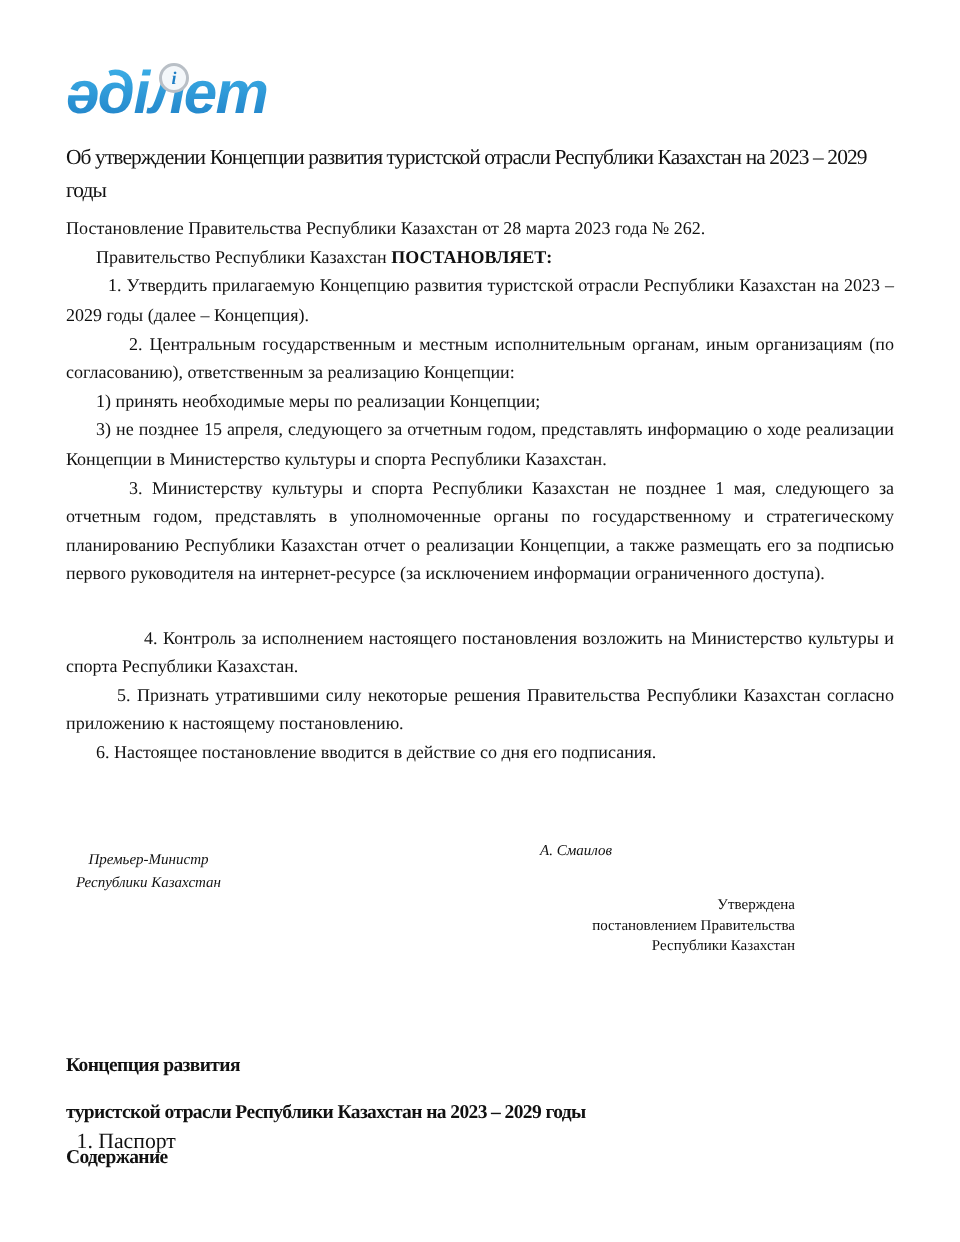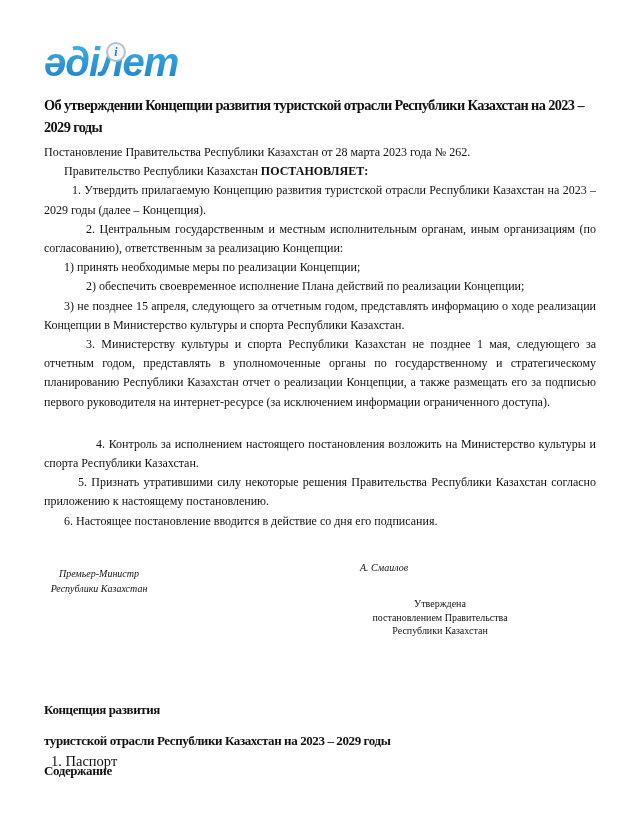--- a/index.html
+++ b/index.html
@@ -7,52 +7,51 @@
          font-family: "Liberation Serif", "DejaVu Serif", serif; color: #111; }
   .logo { position: absolute; left: 44px; top: 38px; height: 48px; }
   .logo-text { font-family: "Liberation Sans", "DejaVu Sans", sans-serif; font-style: italic;
                font-size: 40px; line-height: 48px; letter-spacing: -1px;
                background: linear-gradient(180deg, #3fb4ea 0%, #1f7fc6 100%);
                -webkit-background-clip: text; background-clip: text; color: transparent; font-weight: bold; }
   .logo-badge { position: absolute; left: 62px; top: 4px; width: 20px; height: 20px; border-radius: 50%;
                 border: 2px solid #b9bfc6; background: #f4f7fa; box-sizing: border-box;
                 font-family: "Liberation Serif", serif; font-style: italic; font-weight: bold;
                 font-size: 12px; line-height: 16px; text-align: center; color: #1f7fc6; }
-  .title { position: absolute; left: 44px; top: 94px; width: 560px; font-weight: bold;
+  .title { position: absolute; left: 44px; top: 94px; width: 560px; font-weight: normal;
            font-size: 14.3px; line-height: 22px; letter-spacing: -0.6px; }
   .body { position: absolute; left: 44px; top: 143px; width: 552px; font-size: 12px; line-height: 19.2px; }
   .p { margin: 0; text-align: justify; }
   .i1 { text-indent: 20px; }
   .i2 { text-indent: 28px; }
   .i3 { text-indent: 34px; }
   .i4 { text-indent: 42px; }
   .i5 { text-indent: 52px; margin-top: 23px; }
   .sign-left { position: absolute; left: 44px; top: 566px; font-style: italic; font-size: 10px; line-height: 15px; text-align: center; width: 110px; }
   .sign-right { position: absolute; left: 360px; top: 562px; font-style: italic; font-size: 10px; }
-  .approved { position: absolute; left: 350px; top: 597px; width: 180px; text-align: center; font-size: 10px; line-height: 13.5px; }
+  .approved { position: absolute; left: 350px; top: 597px; width: 180px; text-align: right; font-size: 10px; line-height: 13.5px; }
   .h2 { position: absolute; left: 44px; font-weight: bold; font-size: 13px; letter-spacing: -0.4px; margin-top: 37px; }
   .toc1 { position: absolute; left: 51px; top: 753px; font-size: 14.5px; }
 </style>
 </head>
 <body>
 
 <div class="logo">
   <span class="logo-text">әділет</span>
   <span class="logo-badge">i</span>
 </div>
 
 <div class="title">Об утверждении Концепции развития туристской отрасли Республики Казахстан на 2023 – 2029 годы</div>
 
 <div class="body">
   <p class="p">Постановление Правительства Республики Казахстан от 28 марта 2023 года № 262.</p>
   <p class="p i1"><span>Правительство Республики Казахстан </span><b>ПОСТАНОВЛЯЕТ:</b></p>
   <p class="p i2">1. Утвердить прилагаемую Концепцию развития туристской отрасли Республики Казахстан на 2023 – 2029 годы (далее – Концепция).</p>
   <p class="p i4">2. Центральным государственным и местным исполнительным органам, иным организациям (по согласованию), ответственным за реализацию Концепции:</p>
   <p class="p i1">1) принять необходимые меры по реализации Концепции;</p>
-  <p class="p i4">2) обеспечить своевременное исполнение Плана действий по реализации Концепции;</p>
   <p class="p i1">3) не позднее 15 апреля, следующего за отчетным годом, представлять информацию о ходе реализации Концепции в Министерство культуры и спорта Республики Казахстан.</p>
   <p class="p i4">3. Министерству культуры и спорта Республики Казахстан не позднее 1 мая, следующего за отчетным годом, представлять в уполномоченные органы по государственному и стратегическому планированию Республики Казахстан отчет о реализации Концепции, а также размещать его за подписью первого руководителя на интернет-ресурсе (за исключением информации ограниченного доступа).</p>
   <p class="p i5">4. Контроль за исполнением настоящего постановления возложить на Министерство культуры и спорта Республики Казахстан.</p>
   <p class="p i3">5. Признать утратившими силу некоторые решения Правительства Республики Казахстан согласно приложению к настоящему постановлению.</p>
   <p class="p i1">6. Настоящее постановление вводится в действие со дня его подписания.</p>
 </div>
 
 <div class="sign-left">
   <div>Премьер-Министр</div>
   <div>Республики Казахстан</div>

